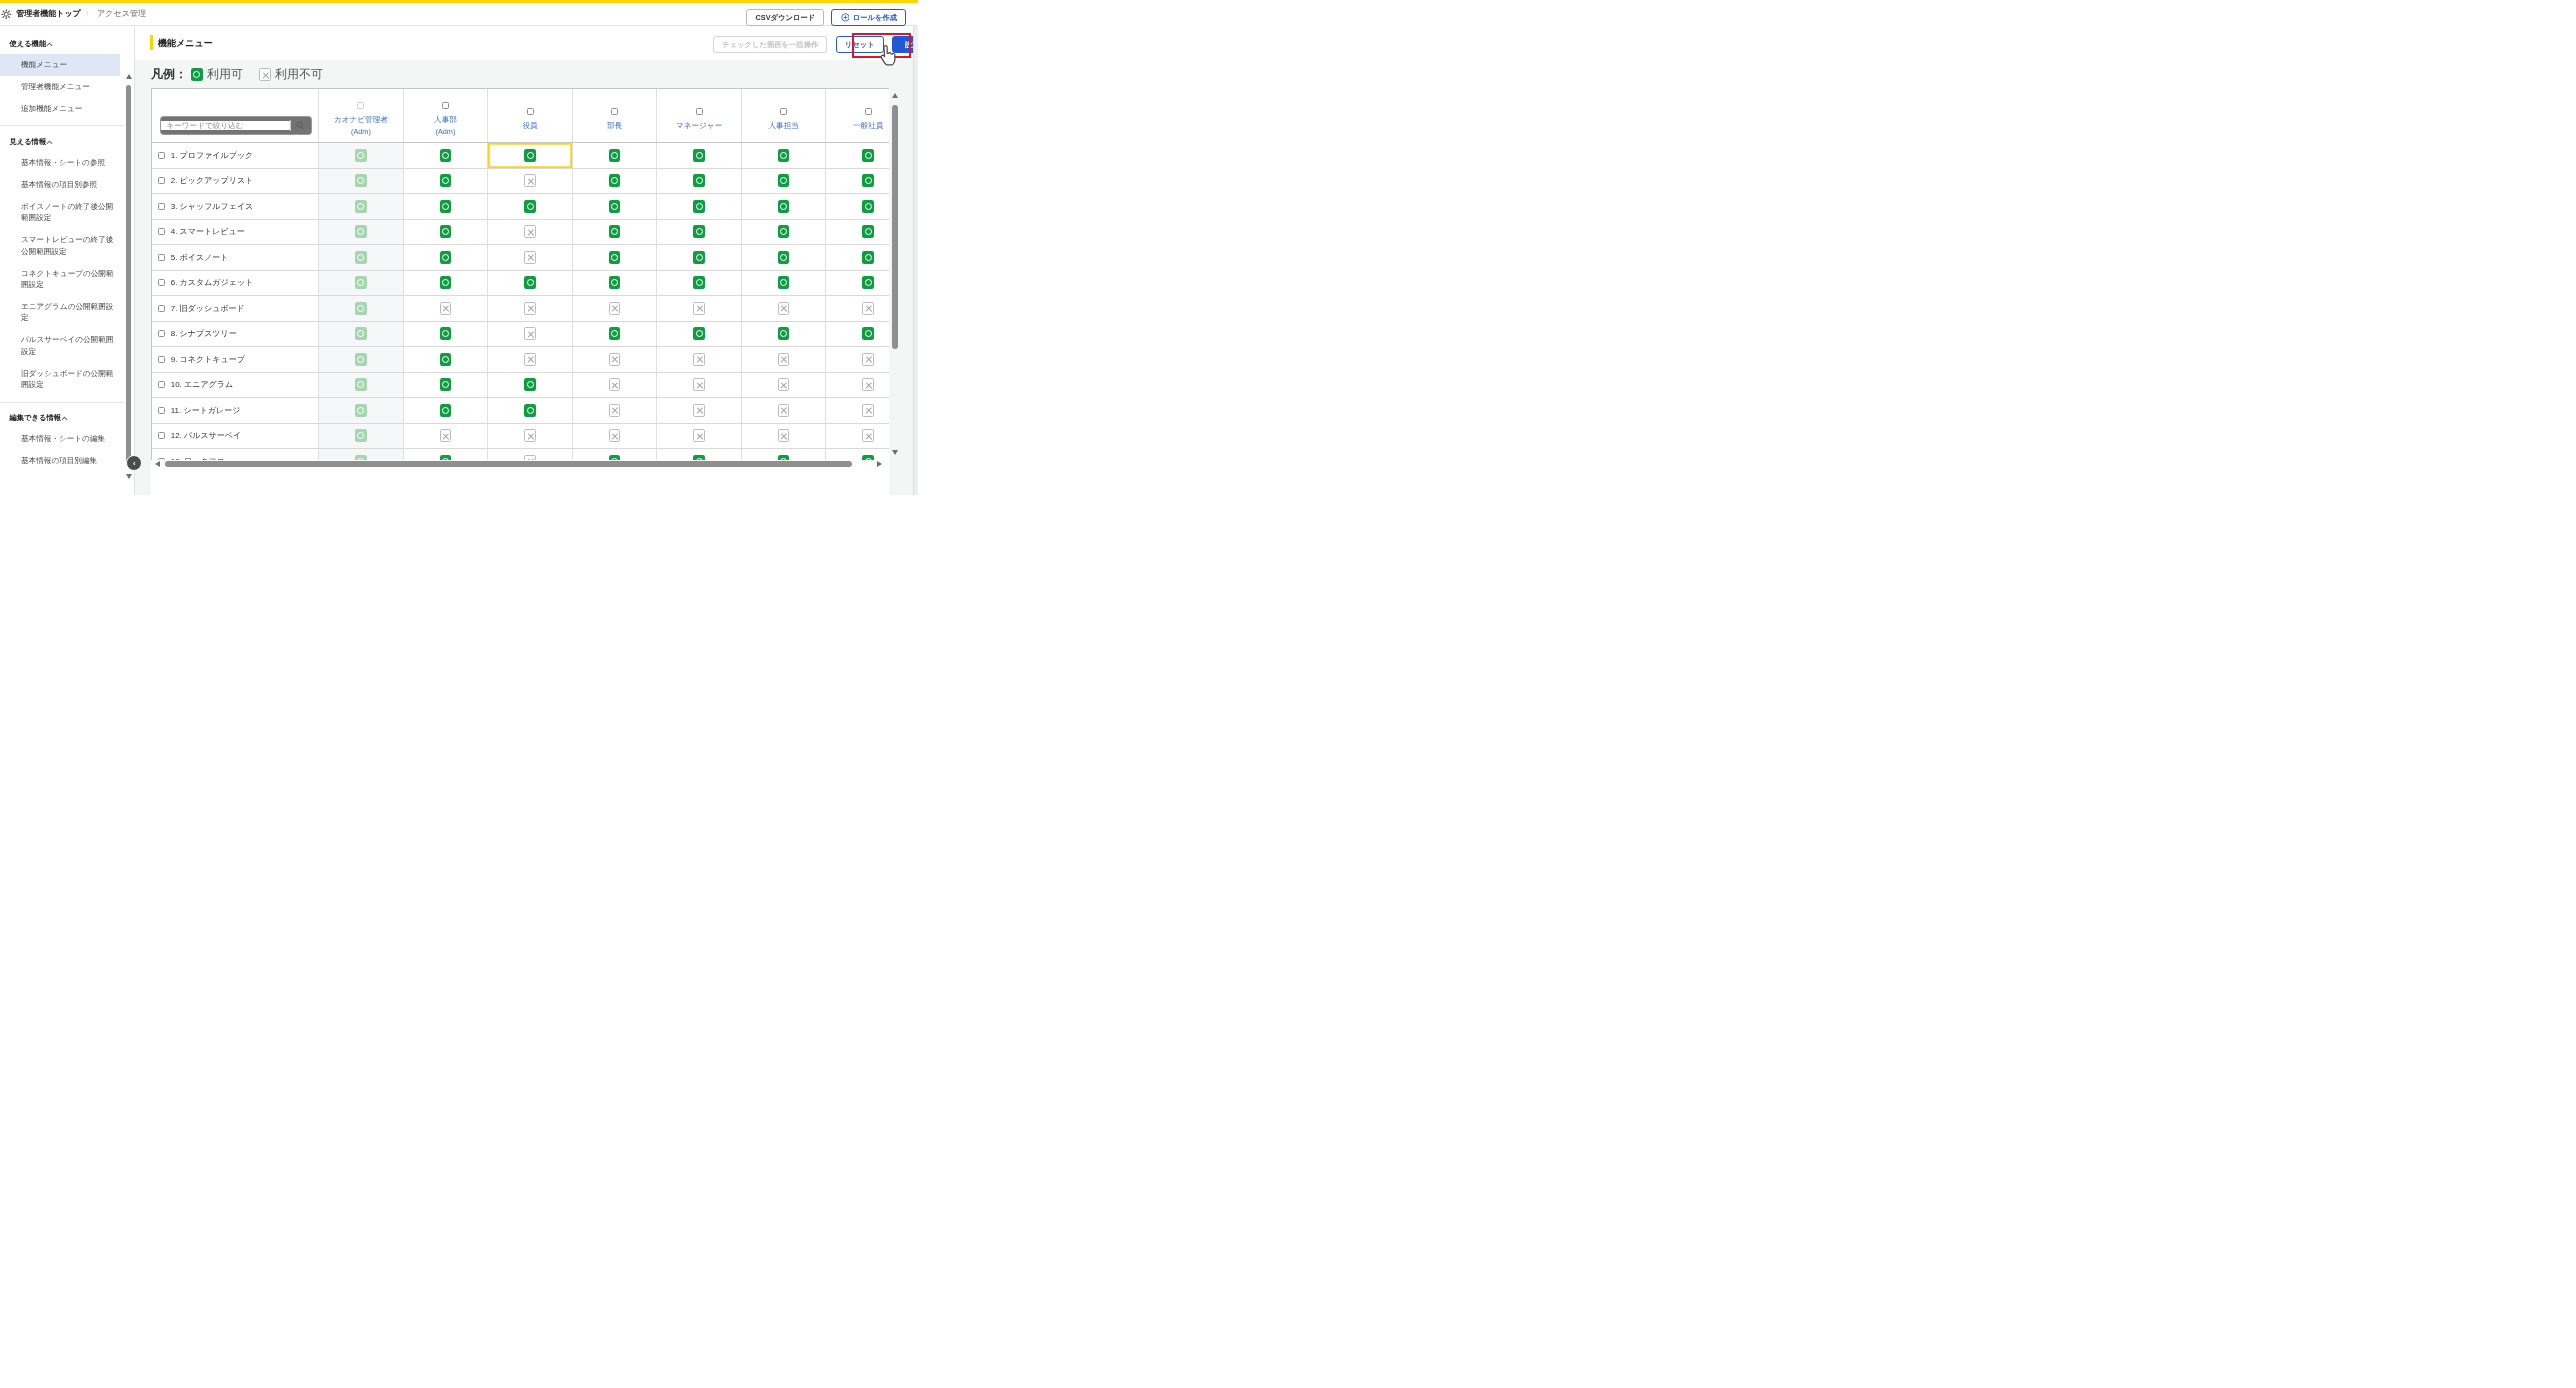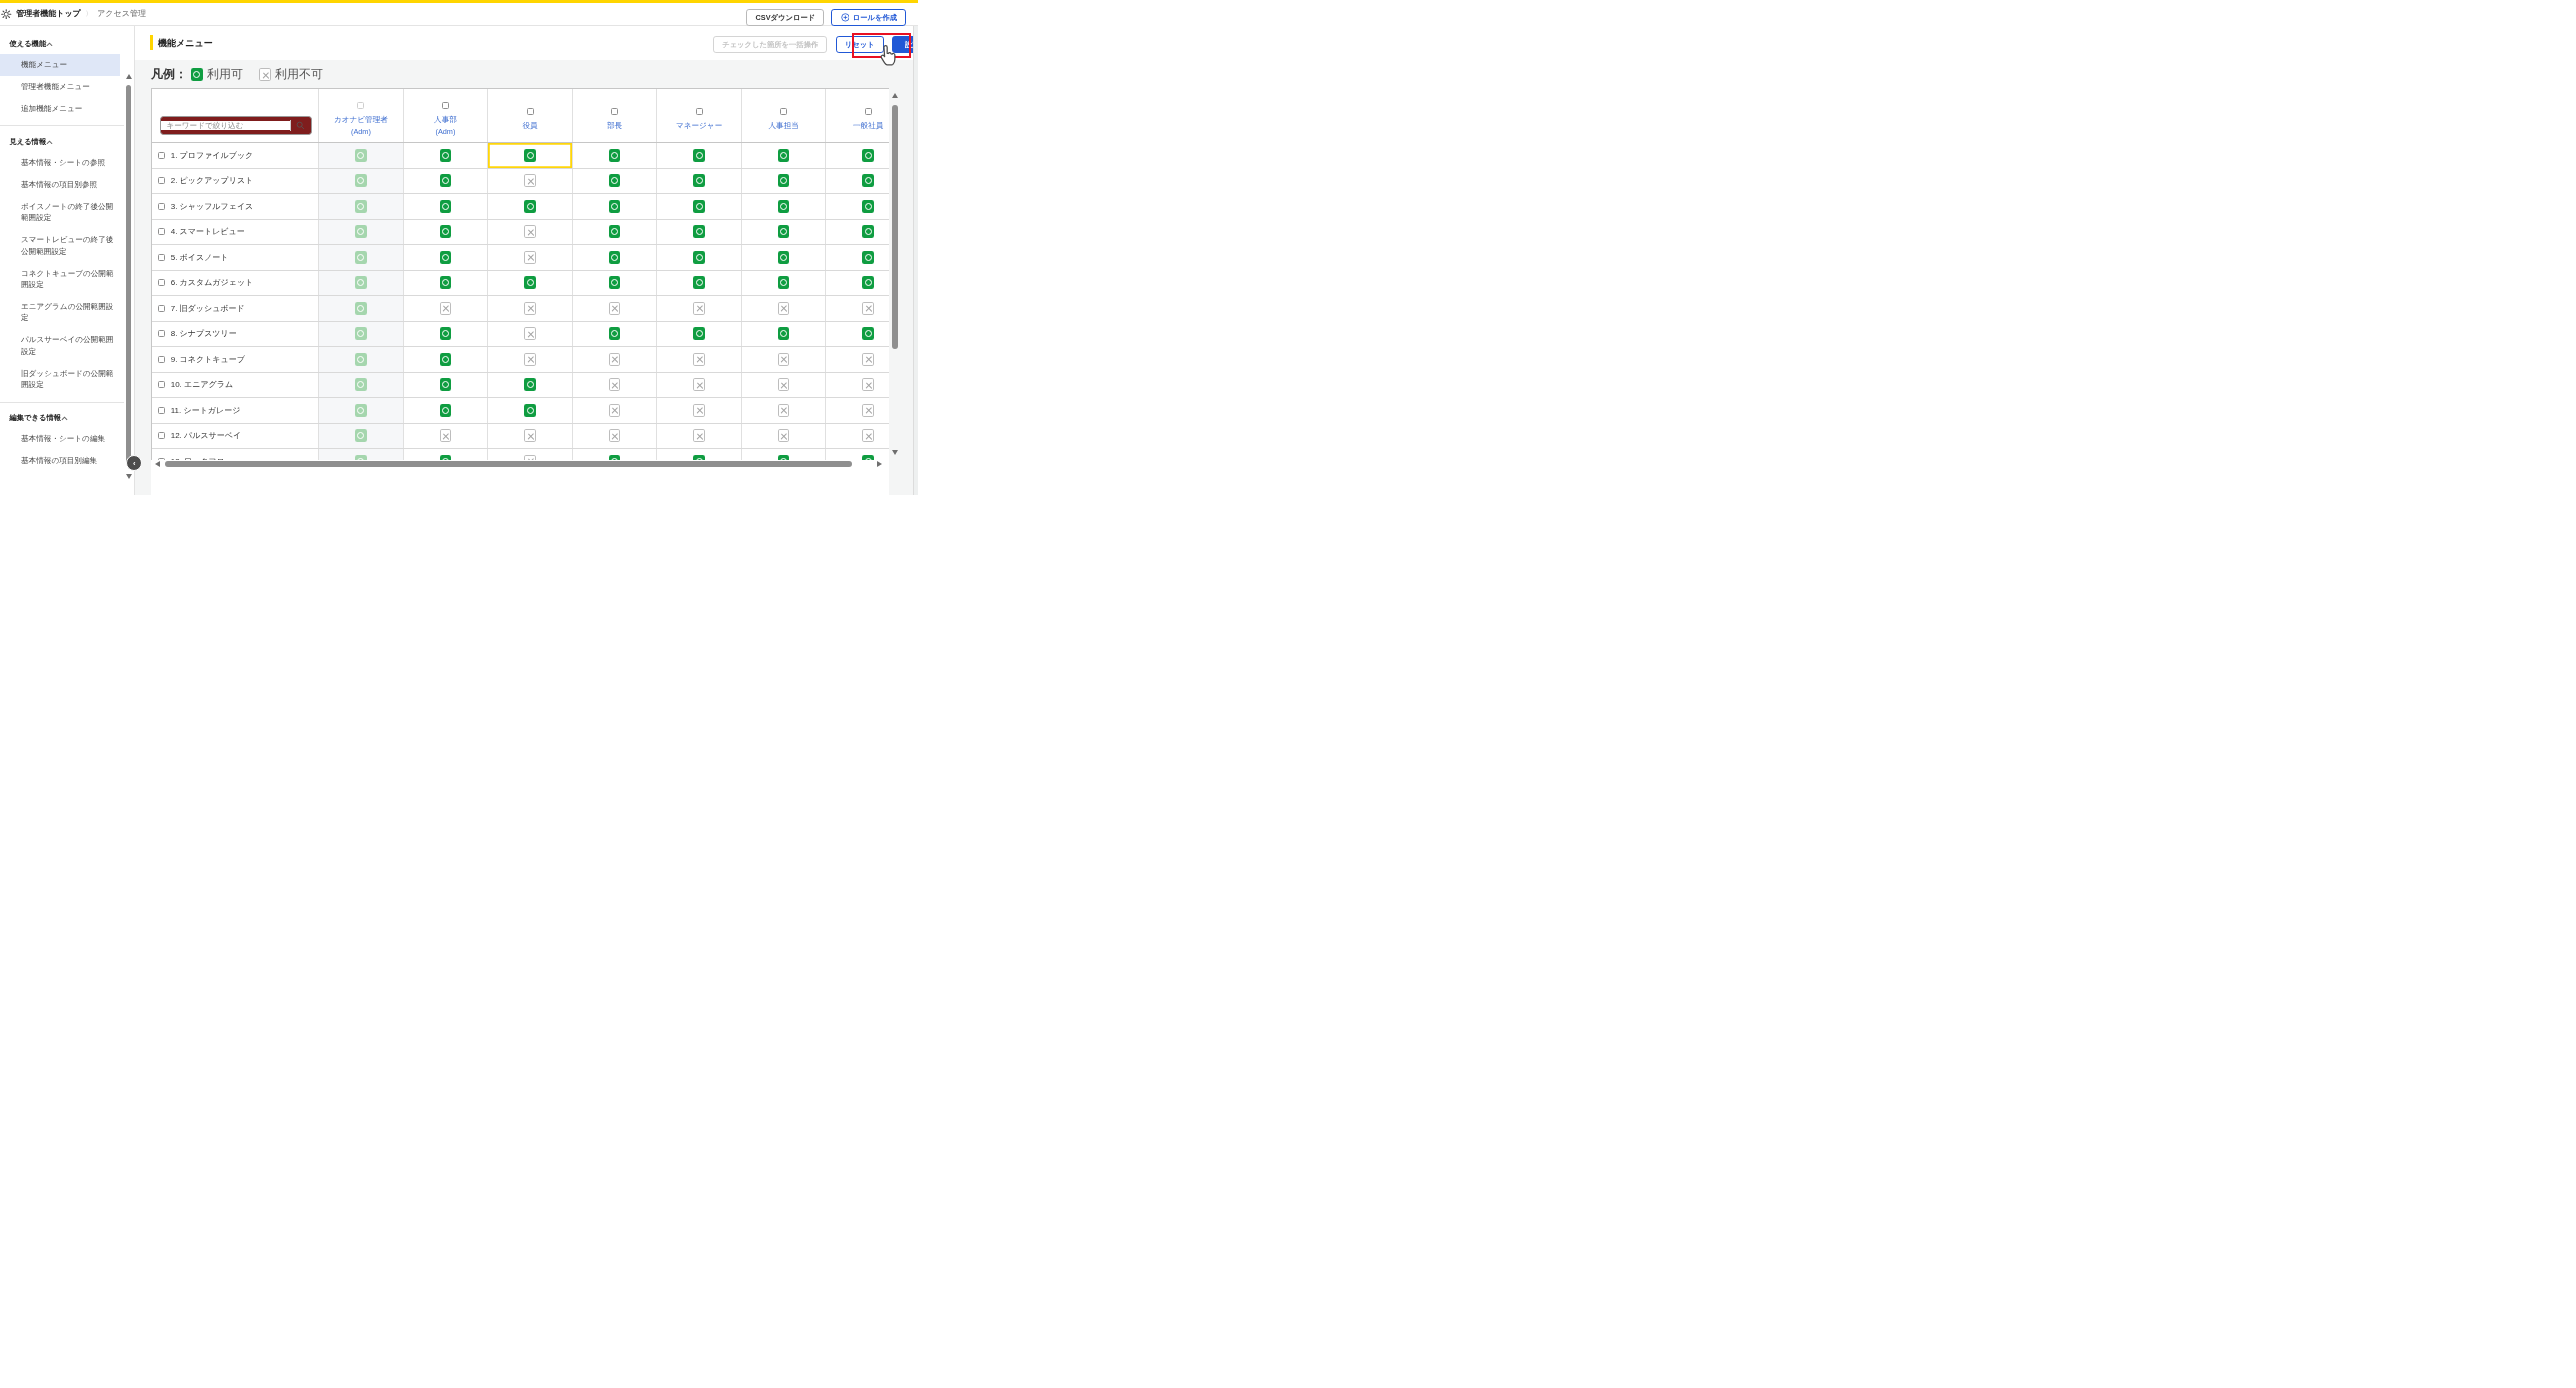--- a/index.html
+++ b/index.html
@@ -65,21 +65,21 @@
   .g-head { height:54px; border-bottom:0.6px solid #c6c6c6; }
   .g-body-row { height:25.5px; border-bottom:0.6px solid #d9d9d9; }
   .cell-name { width:167px; display:flex; align-items:center; gap:5.3px; padding-left:6.4px; font-size:8px; color:#333; background:#fff; }
   .cell-role { width:85px; border-left:0.6px solid #e0e0e0; display:flex; align-items:center; justify-content:center; background:#fff; cursor:pointer; }
   .cell-role.locked { background:#f6f7f9; cursor:default; }
   .cell-role.selected { box-shadow:inset 0 0 0 1.8px #ffd60a; }
   .th-name { flex-direction:column; align-items:flex-start; justify-content:flex-end; padding:0 0 7px 7.6px; }
   .th-role { flex-direction:column; justify-content:center; padding-top:7.6px; gap:2.3px; cursor:default; background:#fff; }
   .th-role .role-label { font-size:7.6px; color:#3e6ed0; line-height:1.35; text-align:center; margin-top:3.5px; }
   .th-role .role-sub { font-size:7.3px; color:#3e6ed0; text-align:center; }
-  .search-box { display:flex; align-items:center; width:152px; height:19px; border:0.9px solid #9a9a9a; border-radius:3.5px; background:#7f1d1d; overflow:hidden; }
+  .search-box { display:flex; align-items:center; width:152px; height:19px; border:0.9px solid #9a9a9a; border-radius:3.5px; background:#737373; overflow:hidden; }
   .search-box input { flex:1; border:none; outline:none; padding:0 5.9px; font-size:7.6px; color:#333; font-family:inherit; }
   .search-box input::placeholder { color:#8a8a8a; }
   .search-sep { width:0.6px; height:11.7px; background:#ccc; }
   .search-btn { width:20px; display:flex; align-items:center; justify-content:center; cursor:pointer; }
 
   
   .hscroll-cover { position:absolute; left:151px; top:460px; width:738px; height:35px; background:#fff; z-index:5; }
   .h-left, .h-right { position:absolute; top:1.2px; width:0; height:0; border-top:3.5px solid transparent; border-bottom:3.5px solid transparent; }
   .h-left { left:3.5px; border-right:5.3px solid #6f6f6f; }
   .h-right { left:726px; border-left:5.3px solid #6f6f6f; }

